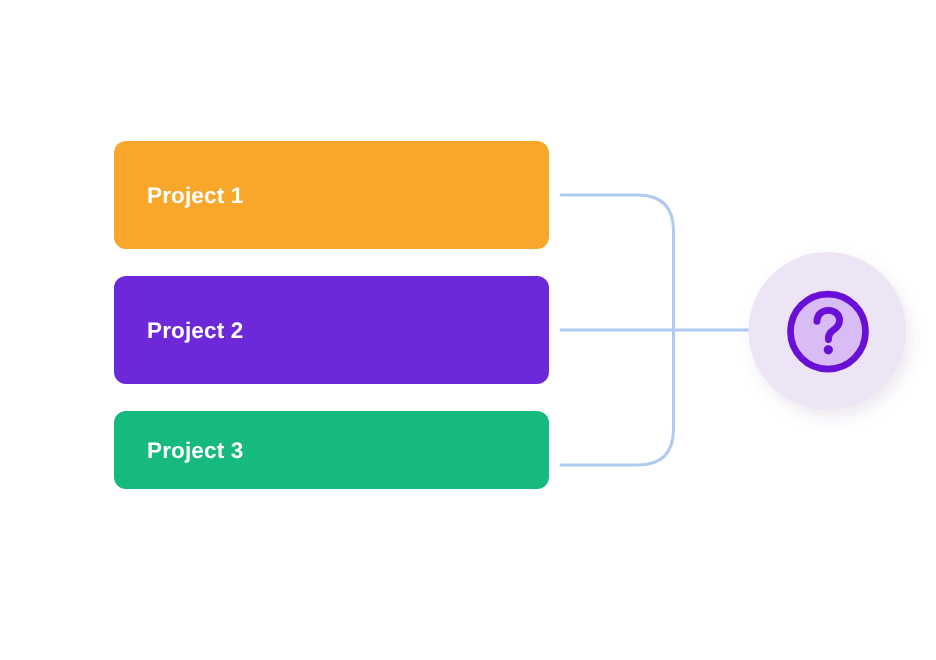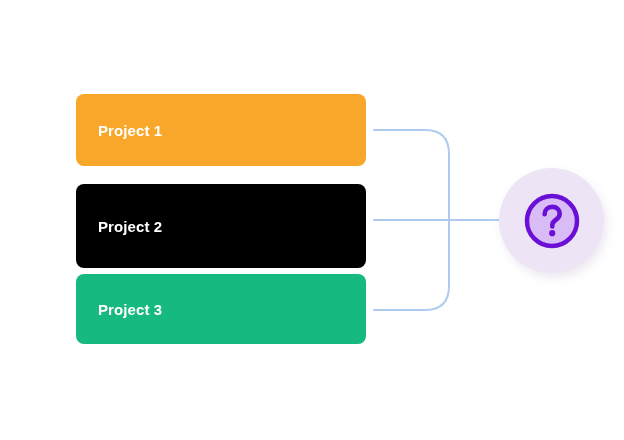--- a/index.html
+++ b/index.html
@@ -84,25 +84,25 @@
 
     <path d="M 338 220 L 413 220" fill="none" stroke="#AECBEF" stroke-width="2" stroke-linecap="round"></path>
 
     <path d="M 413 220 L 470 220" fill="none" stroke="#AECBEF" stroke-width="2" stroke-linecap="round"></path>
   </svg>
 
   <div class="card card-1" style="background: rgb(249, 167, 43); left: 40px; top: 94px; width: 290px; height: 72px;">
     <span class="card-label" style="color: rgb(255, 255, 255);">Project 1</span>
   </div>
 
-  <div class="card card-2" style="background: #000000; left: 40px; top: 184px; width: 290px; height: 84px;">
+  <div class="card card-2" style="background: #6d28d9; left: 40px; top: 184px; width: 290px; height: 72px;">
     <span class="card-label" style="color: rgb(255, 255, 255);">Project 2</span>
   </div>
 
-  <div class="card card-3" style="background: rgb(22, 185, 126); left: 40px; top: 274px; width: 290px; height: 70px;">
+  <div class="card card-3" style="background: rgb(22, 185, 126); left: 40px; top: 274px; width: 290px; height: 52px;">
     <span class="card-label" style="color: rgb(255, 255, 255);">Project 3</span>
   </div>
 
   <div class="help-node" style="background: rgb(237, 228, 245); left: 463px; top: 168px; width: 105px; height: 105px;">
     <svg class="help-icon" viewBox="0 0 62 62">
       <circle cx="31" cy="31" r="25" fill="#D9BBF5"></circle>
       <circle cx="31" cy="31" r="25" fill="none" stroke="#6A10D6" stroke-width="4.5"></circle>
       <path d="M 23.6 24.2
                C 23.6 19.8 27.0 16.9 31.2 16.9
                C 35.4 16.9 38.7 19.7 38.7 23.7

